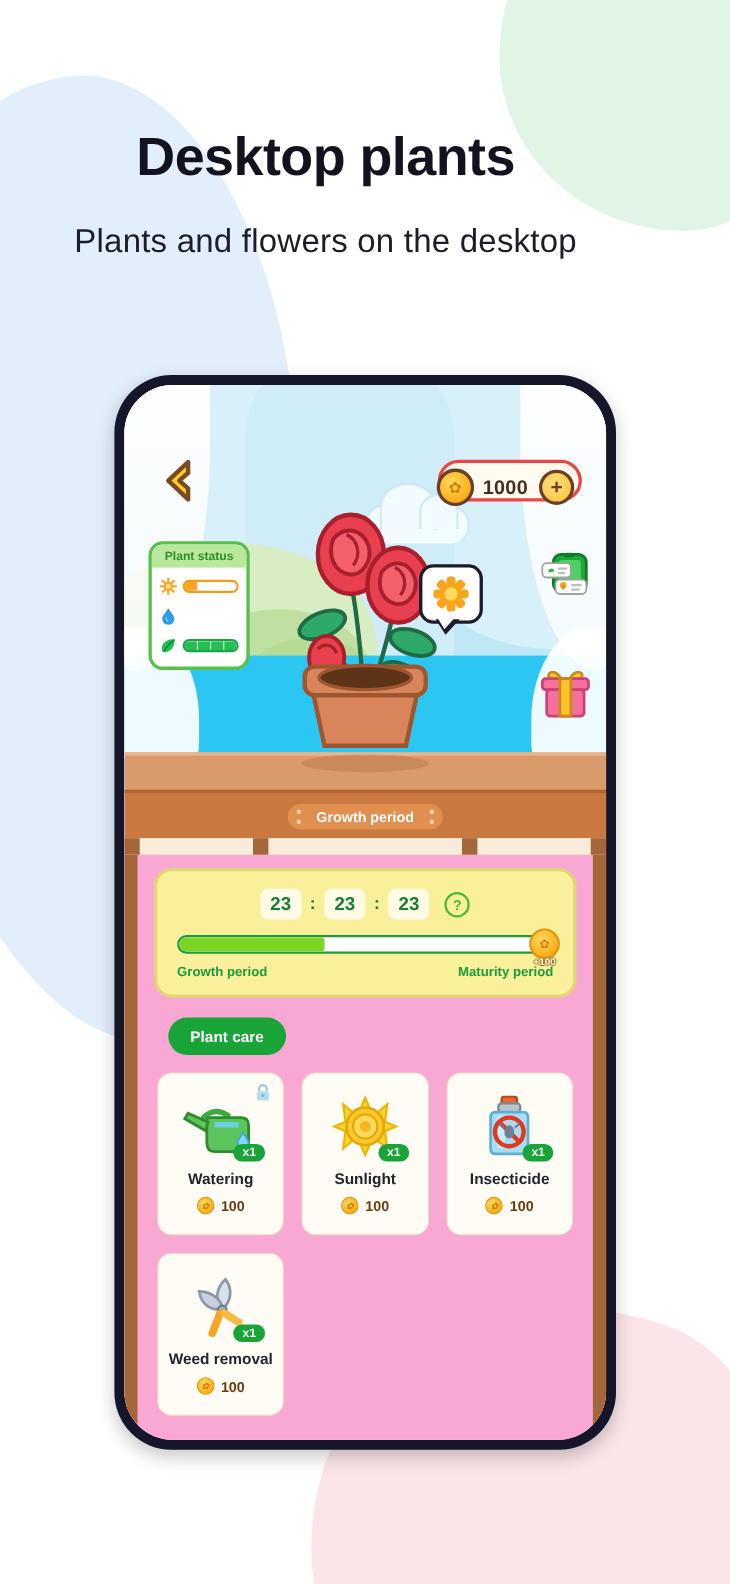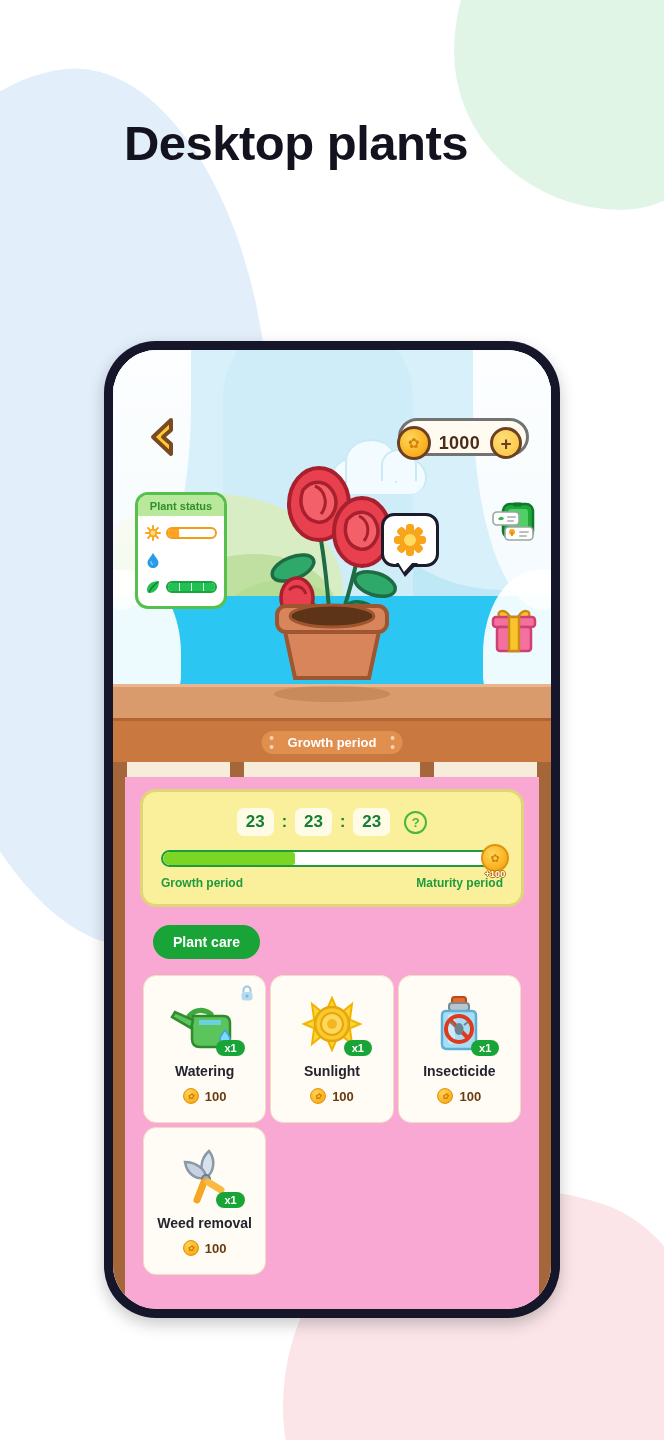--- a/index.html
+++ b/index.html
@@ -140,21 +140,21 @@
   .back-arrow {
     position: absolute; left: 32px; top: 66px;
     width: 34px; height: 42px; cursor: pointer;
   }
   
   .coin-pill {
     position: absolute; right: 22px; top: 68px;
     display: flex; align-items: center;
     height: 38px; padding: 12px 4px 0 2px;
     background: #FFFBF0;
-    border: 3px solid #737373;
+    border: 3px solid #ef4444;
     border-radius: 22px;
     cursor: pointer;
   }
   .coin-pill .amount {
     font-size: 18px; font-weight: 700; color: #4A2D18;
     padding: 0 10px 0 8px; letter-spacing: 0.3px;
   }
   .coin-big {
     width: 34px; height: 34px; border-radius: 50%;
     background: radial-gradient(circle at 38% 34%, #FFD75C 0%, #FBB322 62%, #E89810 100%);
@@ -340,21 +340,21 @@
     border-radius: 20px; padding: 9px 20px;
     font-size: 14px; font-weight: 700; cursor: pointer;
     white-space: nowrap;
   }
   .tab.active { background: #19A438; color: #fff; }
   .tab.inactive { background: #FFFCF6; color: #24242F; }
 
   
   .grid {
     display: grid; grid-template-columns: repeat(3, 1fr);
-    gap: 4px; padding: 16px 18px 0 18px;
+    gap: 16px; padding: 16px 18px 0 18px;
   }
   .item-card {
     background: #FFFCF5; border: 1px solid #F0DEC0;
     border-radius: 13px; height: 148px;
     position: relative; cursor: pointer;
     display: flex; flex-direction: column; align-items: center;
     padding-top: 20px;
   }
   .item-art { width: 72px; height: 56px; position: relative; }
   .qty {
@@ -387,20 +387,21 @@
 <body>
 
 <div id="stage">
 
   <div class="blob blob-blue"></div>
   <div class="blob blob-green"></div>
   <div class="blob blob-pink"></div>
 
   <div class="header">
     <div class="title">Desktop plants</div>
+    <div class="subtitle">Plants and flowers on the desktop</div>
   </div>
 
   <div class="phone">
     <div class="screen">
 
       <div class="scene">
         <div class="sky-pale-1"></div>
         <div class="sky-pale-2"></div>
         <div class="sky-band"></div>
         <div class="hill"></div>

